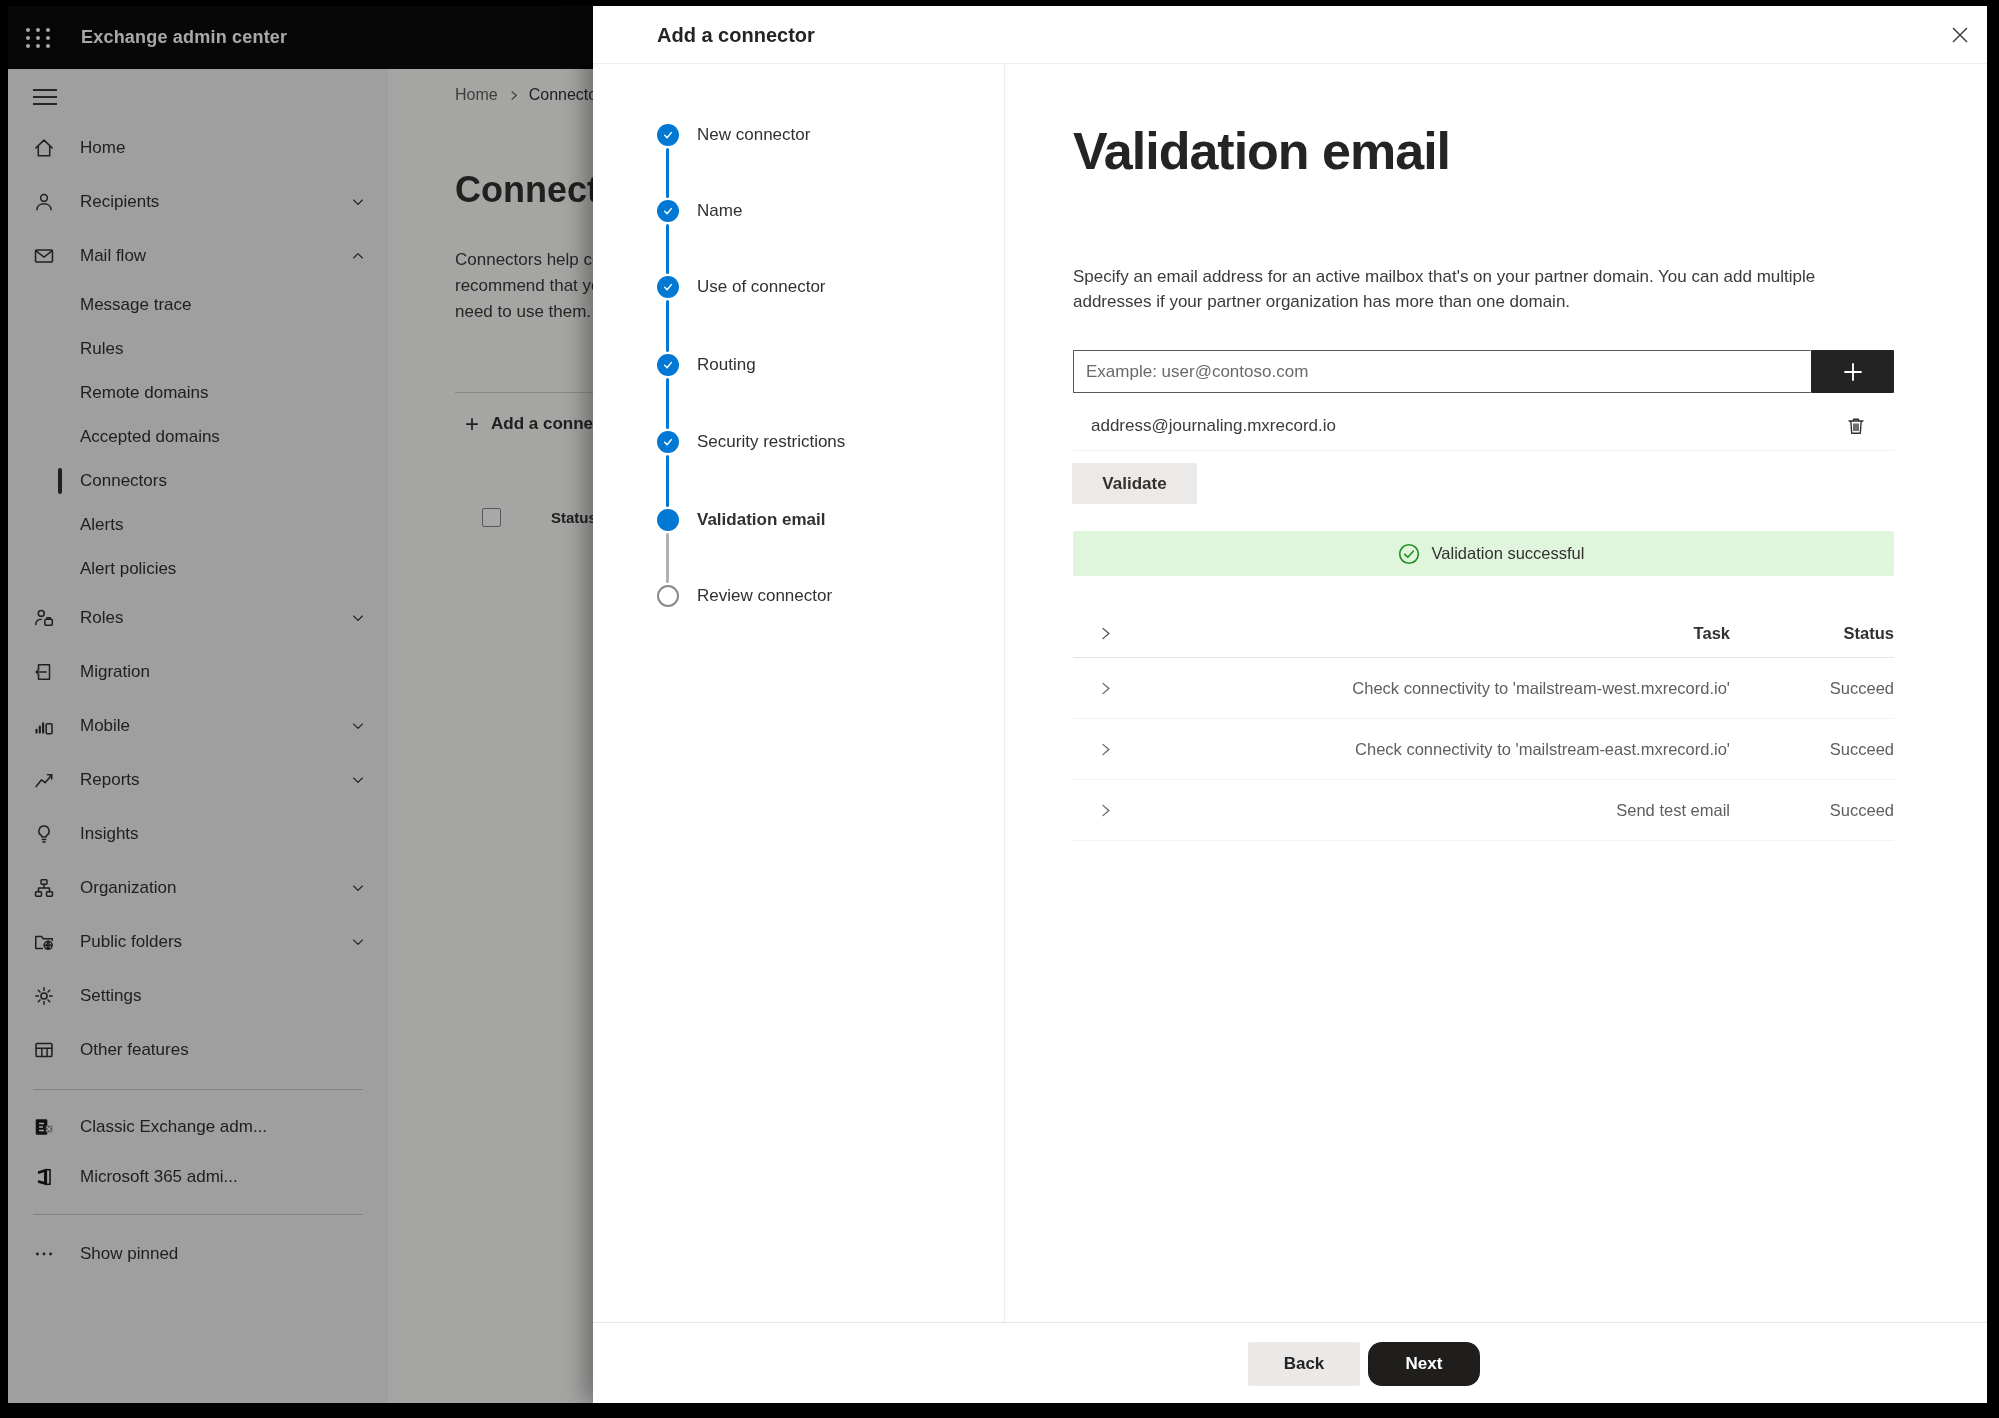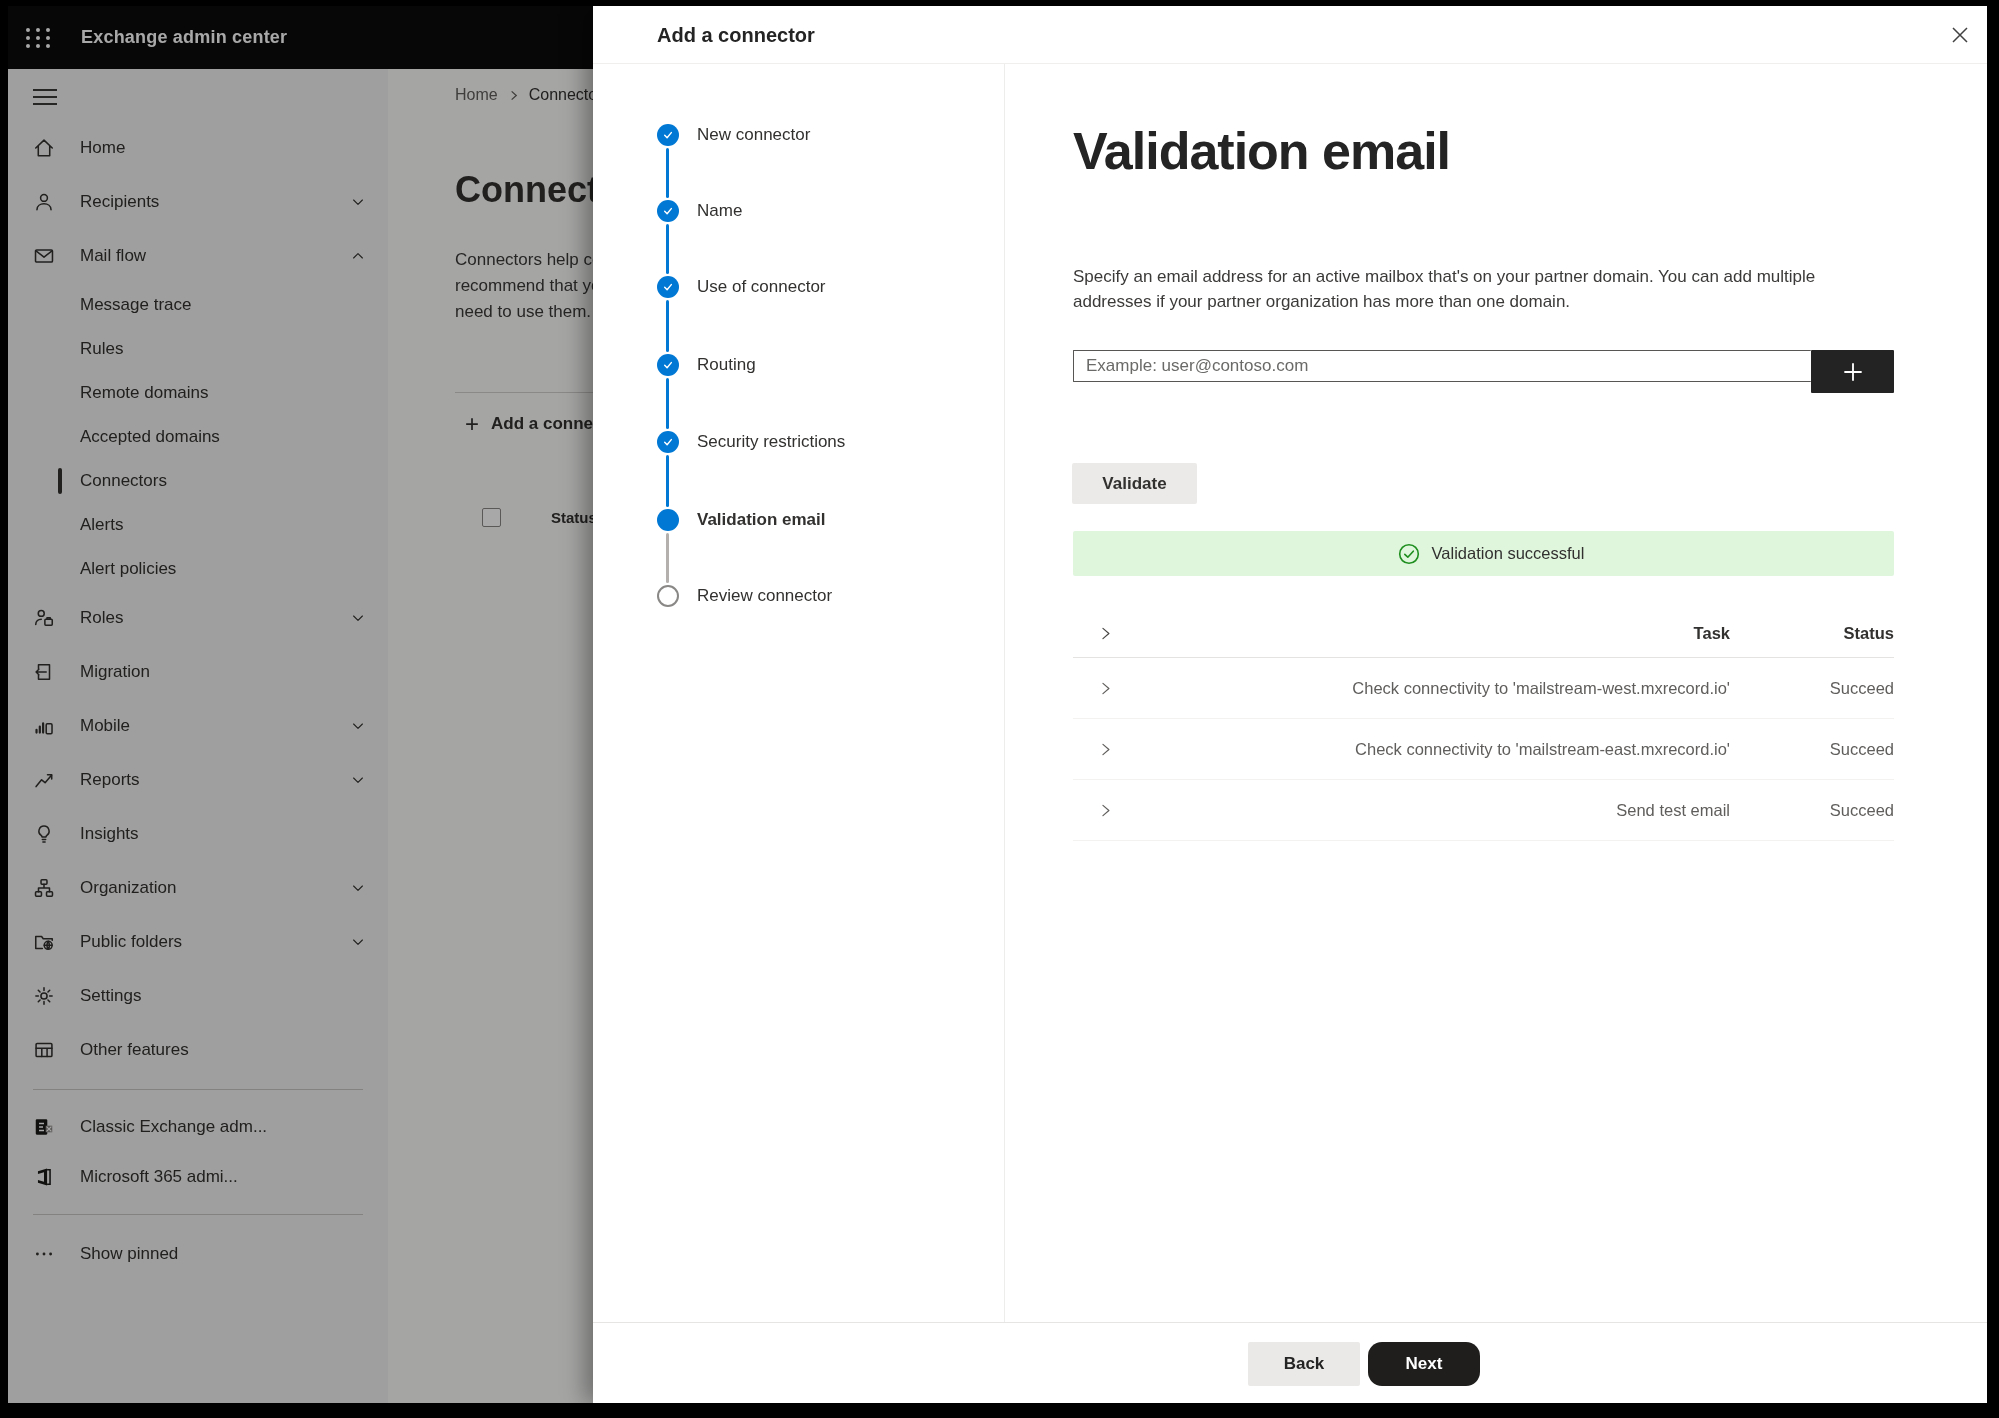--- a/index.html
+++ b/index.html
@@ -72,21 +72,21 @@
     color:#323130; white-space:nowrap; }
   .step.active .lbl { font-weight:700; }
   .rail { position:absolute; left:73px; width:3px; border-radius:2px; }
   .rail.blue { background:#0078d4; }
   .rail.gray { background:#b3b0ad; }
   .c-title { position:absolute; left:480px; top:115px; font-size:52px; font-weight:700;
     color:#242424; letter-spacing:-1px; white-space:nowrap; }
   .c-desc { position:absolute; left:480px; top:258px; width:800px; font-size:17px;
     line-height:25px; color:#3b3a39; }
   .email-row { position:absolute; left:480px; top:344px; width:821px; height:43px; display:flex; }
-  .email-input { width:738px; height:32px; border:1px solid #575655; border-right:none;
+  .email-input { width:738px; height:43px; border:1px solid #575655; border-right:none;
     font-size:17px; color:#3b3a39; padding:0 12px; outline:none; background:#fff;
     font-family:"Liberation Sans", sans-serif; border-radius:1px; }
   .email-input::placeholder { color:#6a6a68; }
   .add-addr-btn { width:83px; height:43px; background:#242323; border:none; cursor:pointer;
     display:flex; align-items:center; justify-content:center; border-radius:1px; }
   .addr-row { position:absolute; left:480px; top:396px; width:821px; height:49px;
     border-bottom:1px solid #f3f2f1; display:flex; align-items:center; }
   .addr-text { margin-left:18px; font-size:17px; color:#3b3a39; }
   .addr-trash { position:absolute; right:27px; width:22px; height:22px; cursor:pointer; }
   .validate-btn { position:absolute; left:479px; top:457px; width:125px; height:41px;
@@ -405,20 +405,26 @@
 
     <div class="email-row">
       <input class="email-input" type="text" placeholder="Example: user@contoso.com" style="">
       <button class="add-addr-btn">
         <svg width="26" height="26" viewBox="0 0 24 24">
             <path d="M12 4 V20 M4 12 H20" stroke="#fff" stroke-width="1.7" fill="none"></path>
           </svg>
       </button>
     </div>
 
+    <div class="addr-row">
+      <span class="addr-text">address@journaling.mxrecord.io</span>
+      <svg class="addr-trash stroke" viewBox="0 0 22 22">
+          <path d="M4 6 h14 M8.5 6 V4.2 h5 V6 M5.8 6 l.9 12.3 h8.6 L16.2 6 M9 9 v6.5 M11 9 v6.5 M13 9 v6.5"></path>
+        </svg>
+    </div>
 
     <button class="validate-btn">Validate</button>
 
     <div class="banner">
       <svg class="bicon" viewBox="0 0 22 22">
           <circle cx="11" cy="11" r="9.3" fill="none" stroke="#1e8e1e" stroke-width="1.6"></circle>
           <path d="M6.8 11.3 L9.8 14.2 L15.3 8.2" fill="none" stroke="#1e8e1e" stroke-width="1.6" stroke-linecap="round" stroke-linejoin="round"></path>
         </svg>
       <span class="btext">Validation successful</span>
     </div>

